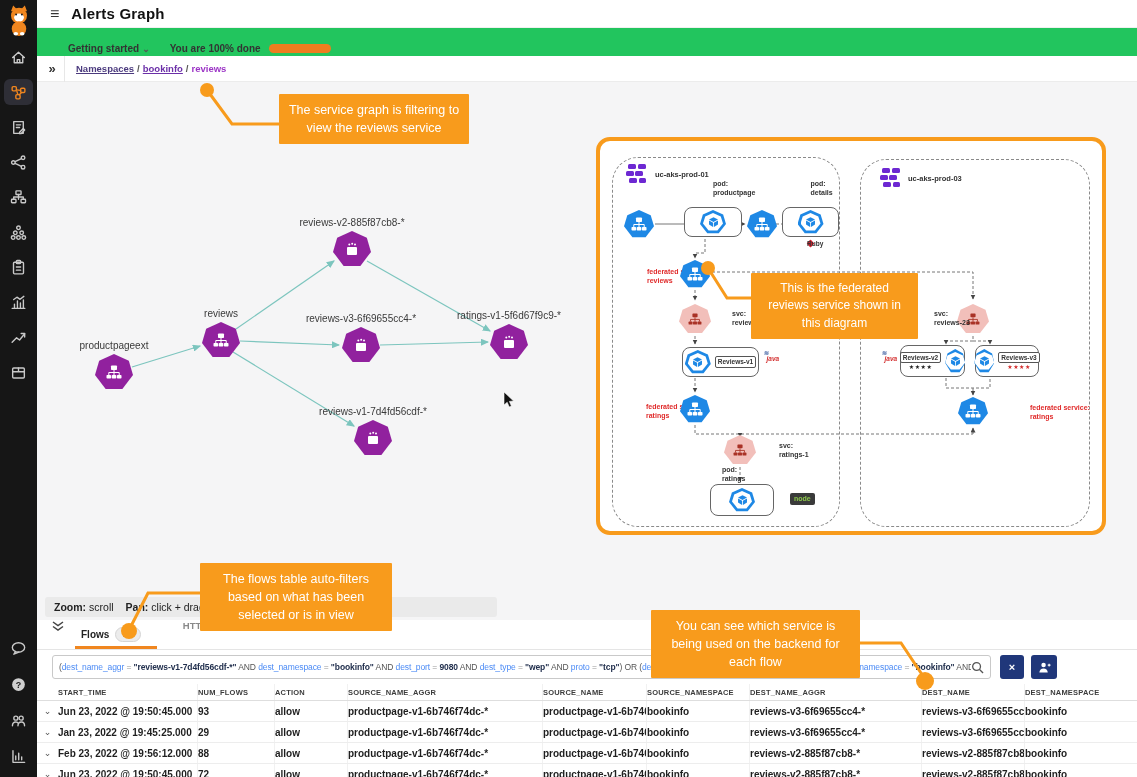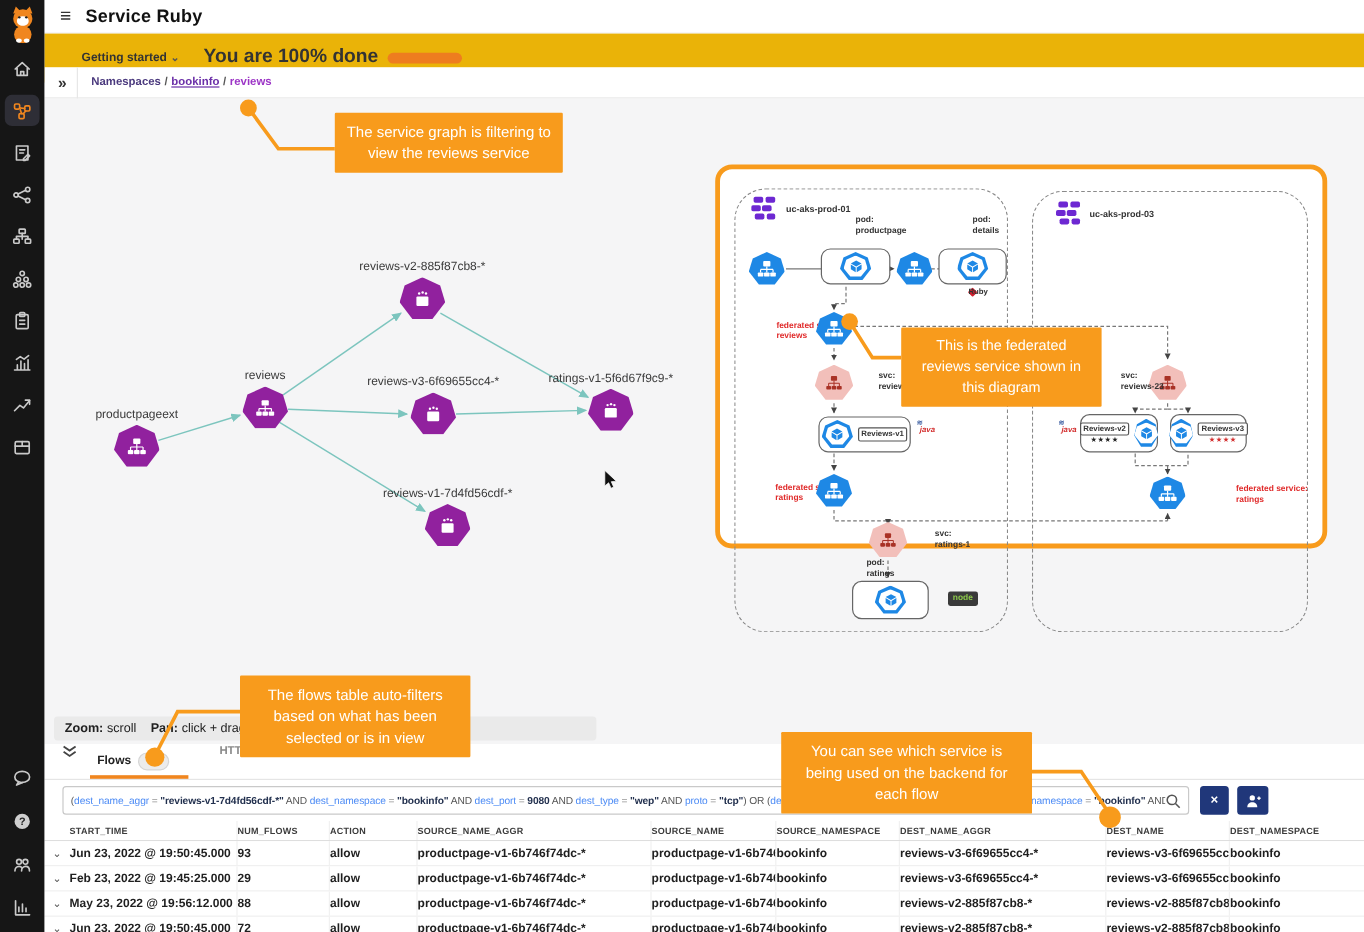--- a/index.html
+++ b/index.html
@@ -17,51 +17,51 @@
   .nit svg{stroke:#c9c9c9;fill:none;stroke-width:1.3;stroke-linecap:round;stroke-linejoin:round}
   .nit.active{background:#2e2e36}
   .nit.active svg{stroke:#f0861f}
   .navbottom{position:absolute;left:0;bottom:8px;width:37px;display:flex;flex-direction:column;align-items:center;gap:10px}
 
   
   .topbar{position:absolute;left:37px;top:0;right:0;height:28px;background:#fff;z-index:20;
     display:flex;align-items:center;border-bottom:1px solid #f0f0f0}
   .burger{font-size:16px;color:#333;margin-left:13px;cursor:pointer;line-height:1}
   .apptitle{font-size:15px;font-weight:800;color:#111;margin-left:12px;letter-spacing:.2px}
-  .onboard{position:absolute;left:37px;top:28px;right:0;height:41px;background:#eab308;z-index:20;
+  .onboard{position:absolute;left:37px;top:28px;right:0;height:41px;background:#22c55e;z-index:20;
     display:flex;align-items:center;border-bottom:1px solid #e3e3e3}
   .gs{margin-left:31px;font-size:10px;font-weight:700;color:#333;cursor:pointer}
   .gs .chev{font-size:9px;color:#555;margin-left:3px}
-  .done{margin-left:20px;font-size:16px;font-weight:700;color:#333}
+  .done{margin-left:20px;font-size:10px;font-weight:700;color:#333}
   .progress{margin-left:8px;width:62px;height:9px;border-radius:5px;background:#ee7d1f}
   .crumbbar{position:absolute;left:37px;top:56px;right:0;height:26px;background:#fff;z-index:20;
     display:flex;align-items:center;border-bottom:1px solid #ececec}
   .expander{width:25px;height:26px;display:flex;align-items:center;justify-content:center;
     border-right:1px solid #e7e7e7;font-size:13px;font-weight:700;color:#333;cursor:pointer;margin-left:3px}
   .breadcrumb{margin-left:11px;font-size:9.5px;font-weight:700}
   .breadcrumb .sep{color:#555;margin:0 3px}
-  .bc0{color:#4b3a7e;cursor:pointer}
+  .bc0{color:#4b3a7e;text-decoration:underline;cursor:pointer}
   .bc1{color:#6b2fa8;text-decoration:underline;cursor:pointer}
   .bc2{color:#9c35c6;cursor:pointer}
 
   
   .canvas{position:absolute;left:37px;top:82px;width:1100px;height:538px;background:#f5f5f6;z-index:1}
   .edges{position:absolute;left:0;top:0}
   .gnode{position:absolute;width:38px;height:36px;cursor:pointer}
   .hep{clip-path:polygon(50% 0%,89% 19%,100% 58%,72% 97%,28% 97%,0% 58%,11% 19%)}
   .hep.purple{width:38px;height:36px;background:#91219e;display:flex;align-items:center;justify-content:center}
   .glabel{position:absolute;bottom:100%;left:50%;transform:translateX(-50%);margin-bottom:3px;
     white-space:nowrap;font-size:10px;color:#3a3a3a}
   .hintpill{position:absolute;left:8px;top:515px;width:452px;height:20px;background:#eaeaea;border-radius:3px;
     display:flex;align-items:center;font-size:10.5px;color:#222;padding-left:9px;white-space:nowrap;overflow:hidden}
   .hintpill b{font-weight:800;margin-right:3px}
   .hintpill span.v{margin-right:12px}
 
   
-  .dpanel{position:absolute;left:559px;top:55px;width:510px;height:320px;background:#fff;
+  .dpanel{position:absolute;left:559px;top:55px;width:510px;height:398px;background:#fff;
     border:4px solid #f89b1c;border-radius:14px;z-index:10}
   .dpanel *{position:absolute}
   .dcluster{border:1px dashed #8a8a8a;border-radius:26px}
   .c1{left:12px;top:16px;width:228px;height:370px}
   .c2{left:260px;top:18px;width:230px;height:368px}
   .clbl{font-size:7.5px;font-weight:700;color:#333;white-space:nowrap}
   .dsvc{width:30px;height:28px;background:#1e88e5;display:flex;align-items:center;justify-content:center}
   .psvc{width:32px;height:30px;background:#f2bfba;display:flex;align-items:center;justify-content:center}
   .cubetile{width:26px;height:24px;background:#1e88e5;display:flex;align-items:center;justify-content:center;position:static}
   .cubetile .inner{position:static;width:20px;height:18px;background:#fff;display:flex;align-items:center;justify-content:center}
@@ -225,21 +225,21 @@
       <div class="nit">
           <svg width="17" height="17" viewBox="0 0 16 16">
             <path d="M2.8 2.5v11h11M5.4 11V7.5M8.2 11V5M11 11V8.3"></path>
           </svg>
         </div>
     </div>
   </aside>
 
   <div class="topbar">
     <span class="burger">≡</span>
-    <span class="apptitle">Service Ruby</span>
+    <span class="apptitle">Alerts Graph</span>
   </div>
   <div class="onboard">
     <span class="gs"><span>Getting started</span><span class="chev">⌄</span></span>
     <span class="done">You are 100% done</span>
     <span class="progress"></span>
   </div>
   <div class="crumbbar">
     <span class="expander">»</span>
     <span class="breadcrumb">
       <span class="bc0">Namespaces</span><span class="sep">/</span><span class="bc1">bookinfo</span><span class="sep">/</span><span class="bc2">reviews</span>
@@ -673,33 +673,33 @@
           <div class="tcell">allow</div>
           <div class="tcell">productpage-v1-6b746f74dc-*</div>
           <div class="tcell">productpage-v1-6b746…</div>
           <div class="tcell">bookinfo</div>
           <div class="tcell">reviews-v3-6f69655cc4-*</div>
           <div class="tcell">reviews-v3-6f69655cc…</div>
           <div class="tcell">bookinfo</div>
         </div>
         <div class="trow">
           <div class="rchev">⌄</div>
-          <div class="tcell">Feb 23, 2022 @ 19:45:25.000</div>
+          <div class="tcell">Jan 23, 2022 @ 19:45:25.000</div>
           <div class="tcell">29</div>
           <div class="tcell">allow</div>
           <div class="tcell">productpage-v1-6b746f74dc-*</div>
           <div class="tcell">productpage-v1-6b746…</div>
           <div class="tcell">bookinfo</div>
           <div class="tcell">reviews-v3-6f69655cc4-*</div>
           <div class="tcell">reviews-v3-6f69655cc…</div>
           <div class="tcell">bookinfo</div>
         </div>
         <div class="trow">
           <div class="rchev">⌄</div>
-          <div class="tcell">May 23, 2022 @ 19:56:12.000</div>
+          <div class="tcell">Feb 23, 2022 @ 19:56:12.000</div>
           <div class="tcell">88</div>
           <div class="tcell">allow</div>
           <div class="tcell">productpage-v1-6b746f74dc-*</div>
           <div class="tcell">productpage-v1-6b746…</div>
           <div class="tcell">bookinfo</div>
           <div class="tcell">reviews-v2-885f87cb8-*</div>
           <div class="tcell">reviews-v2-885f87cb8…</div>
           <div class="tcell">bookinfo</div>
         </div>
         <div class="trow">

